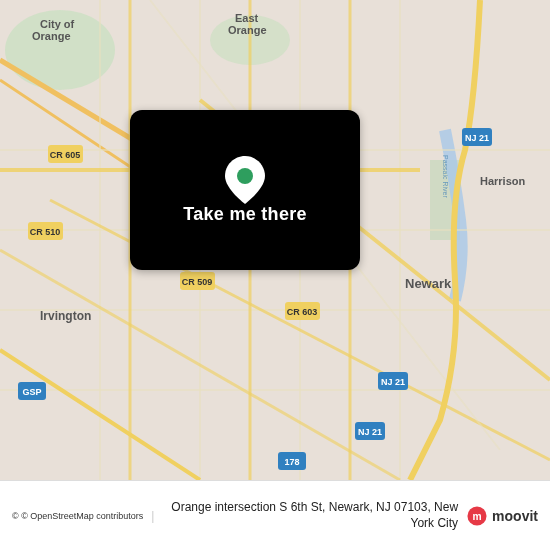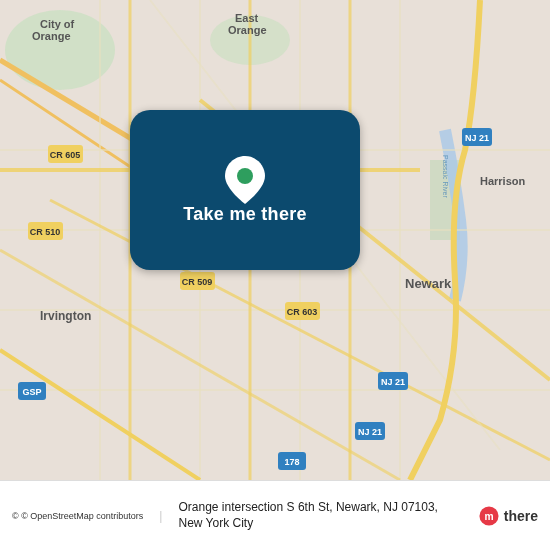--- a/index.html
+++ b/index.html
@@ -34,22 +34,22 @@
       height: 100%;
     }
 
     
     .take-me-there-overlay {
       position: absolute;
       top: 110px;
       left: 130px;
       width: 230px;
       height: 160px;
-      background-color: #0c4a6e;
-      border-radius: 20px;
+      background-color: #000000;
+      border-radius: 12px;
       display: flex;
       flex-direction: column;
       align-items: center;
       justify-content: center;
       cursor: pointer;
       box-shadow: 0 2px 8px rgba(0,0,0,0.3);
     }
 
     .take-me-there-label {
       color: white;
@@ -60,21 +60,22 @@
 
     
     #info-bar {
       width: 550px;
       height: 70px;
       background-color: white;
       display: flex;
       align-items: center;
       padding: 8px 12px;
       border-top: 1px solid #ddd;
-      gap: 16px;
+      gap: 8px;
+      text-align: right;
     }
 
     .openstreetmap-logo {
       font-size: 9px;
       color: #333;
       white-space: nowrap;
       flex-shrink: 0;
     }
 
     .separator {
@@ -202,15 +203,15 @@
     <span>©</span>
     <span>© OpenStreetMap contributors</span>
   </span>
   <span class="separator">|</span>
   <span class="address-text">Orange intersection S 6th St, Newark, NJ 07103, New York City</span>
   <div class="moovit-logo">
     <svg class="moovit-icon" viewBox="0 0 30 30">
       <circle cx="15" cy="15" r="13" fill="#e63946"></circle>
       <text x="15" y="20" text-anchor="middle" font-size="14" fill="white" font-weight="bold">m</text>
     </svg>
-    <span class="moovit-text">there</span>
+    <span class="moovit-text">moovit</span>
   </div>
 </div>
 
 </body></html>

